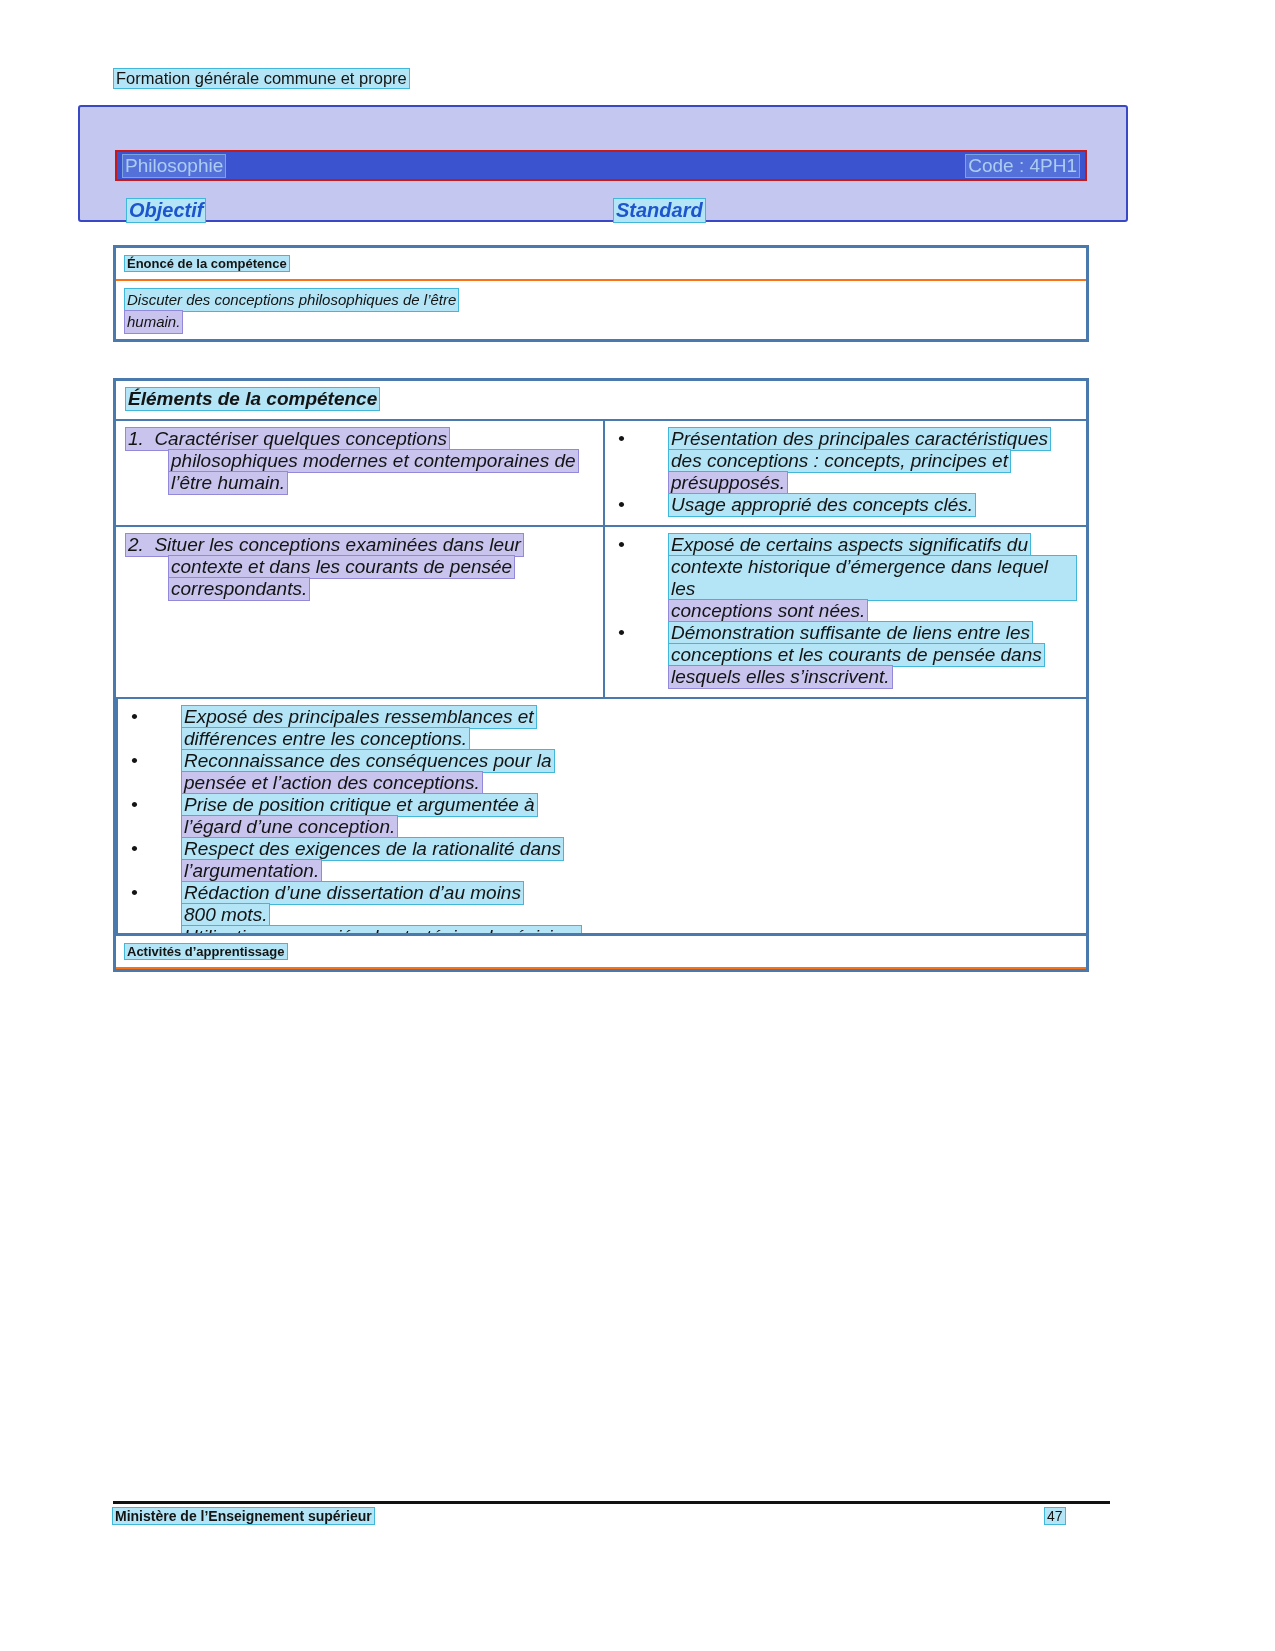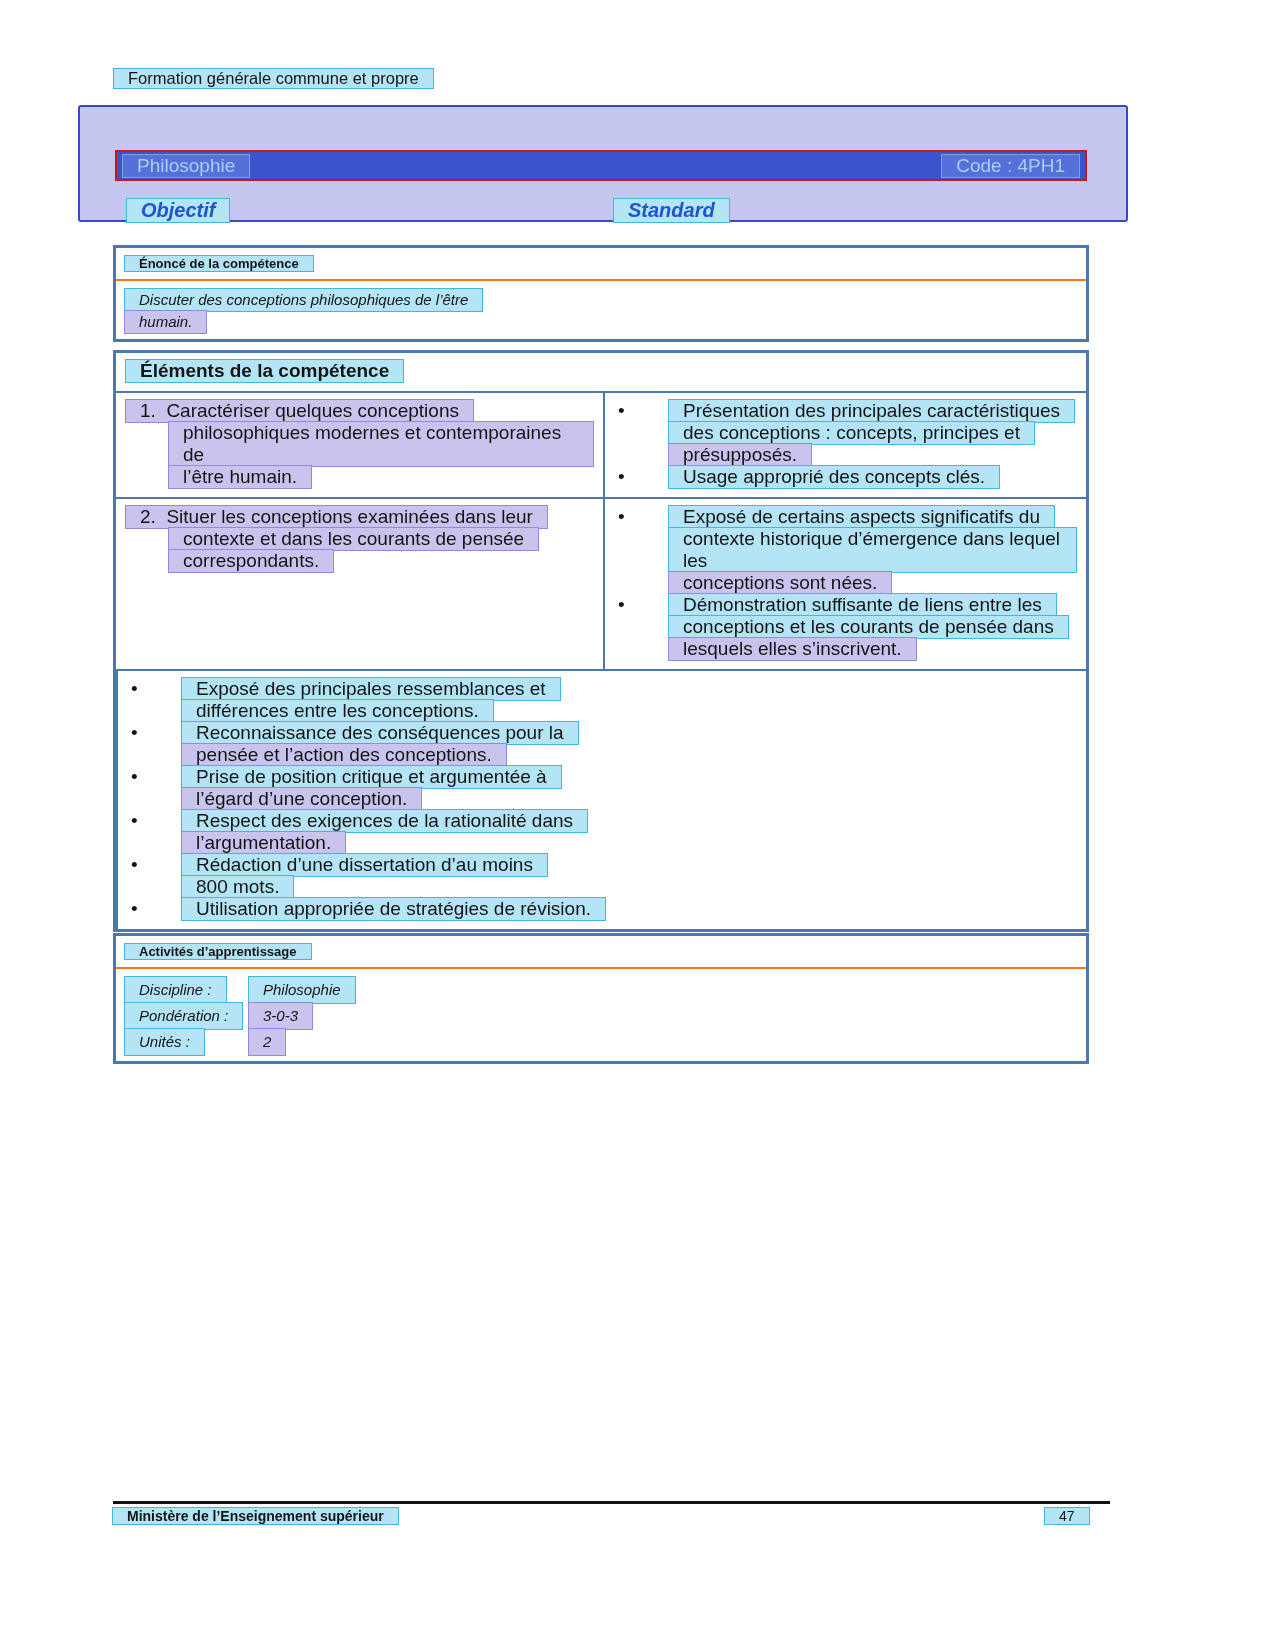--- a/index.html
+++ b/index.html
@@ -2,21 +2,21 @@
 <html><head>
 <meta charset="utf-8">
 <style>
   * { margin:0; padding:0; box-sizing:border-box; }
   html,body { background:#ffffff; }
   .page {
     position:relative; width:1275px; height:1651px; background:#ffffff;
     font-family:"Liberation Sans", sans-serif; color:#141414; overflow:hidden;
   }
   
-  .hl { display:inline-block; padding:0 14px; }
+  .hl { display:inline-block; padding:0 2px; }
   .hl[data-hl="c"] { background:#b3e5f6; outline:1px solid #41b7da; }
   .hl[data-hl="v"] { background:#c9c4ee; outline:1px solid #9289da; }
   .hl[data-hl="b"] { background:#5471da; outline:1px solid #7ba4e0; color:#accdf1; }
 
   .top-label { position:absolute; left:114px; top:69px; font-size:16.5px; }
 
   .header-box {
     position:absolute; left:78px; top:105px; width:1050px; height:117px;
     background:#c4c7ef; border:2px solid #3949c6; border-radius:3px;
   }
@@ -31,21 +31,21 @@
     text-decoration:underline; color:#1e55cd;
   }
   .objectif { left:47px; }
   .standard { left:534px; }
 
   .panel { position:absolute; left:113px; width:976px; border:3px solid #4a79ad; background:#fff; }
   .panel-header { border-bottom:2px solid #f97316; padding:8px 9px; font-size:13px; font-weight:bold; }
   .panel-body { padding:8px 9px 6px; font-size:15px; line-height:22px;font-style:italic; }
 
   .enonce { top:245px; }
-  .ctable { top:350px; }
+  .ctable { top:378px;font-style:italic; }
   .activites { top:933px; }
 
   .trow { display:flex; }
   .trow + .trow { border-top:2px solid #4a79ad; }
   .cell { padding:7px 10px 9px; font-size:19px; line-height:22px; }
   .cell.cl { width:487px; flex:none; }
   .cell.cr { flex:1; border-left:2px solid #4a79ad; }
   .thead .cell { font-weight:bold; }
 
   .line { min-height:22px; }
@@ -212,31 +212,20 @@
           </div>
         </div>
       </div>
     </div>
   </div>
 
   <div class="panel activites">
     <div class="panel-header">
       <span class="hl" data-hl="c">Activités d’apprentissage</span>
     </div>
-    <div class="panel-body">
-      <div class="arow">
-        <span class="alabel"><span class="hl" data-hl="c">Discipline :</span></span><span class="hl" data-hl="c">Philosophie</span>
-      </div>
-      <div class="arow">
-        <span class="alabel"><span class="hl" data-hl="c">Pondération :</span></span><span class="hl" data-hl="v">3-0-3</span>
-      </div>
-      <div class="arow">
-        <span class="alabel"><span class="hl" data-hl="c">Unités :</span></span><span class="hl" data-hl="v">2</span>
-      </div>
-    </div>
   </div>
 
   <div class="footer-rule"></div>
   <div class="footer">
     <span class="hl fleft" data-hl="c">Ministère de l’Enseignement supérieur</span>
     <span class="pageno"><span class="hl" data-hl="c">47</span></span>
   </div>
 
 </div>
 

